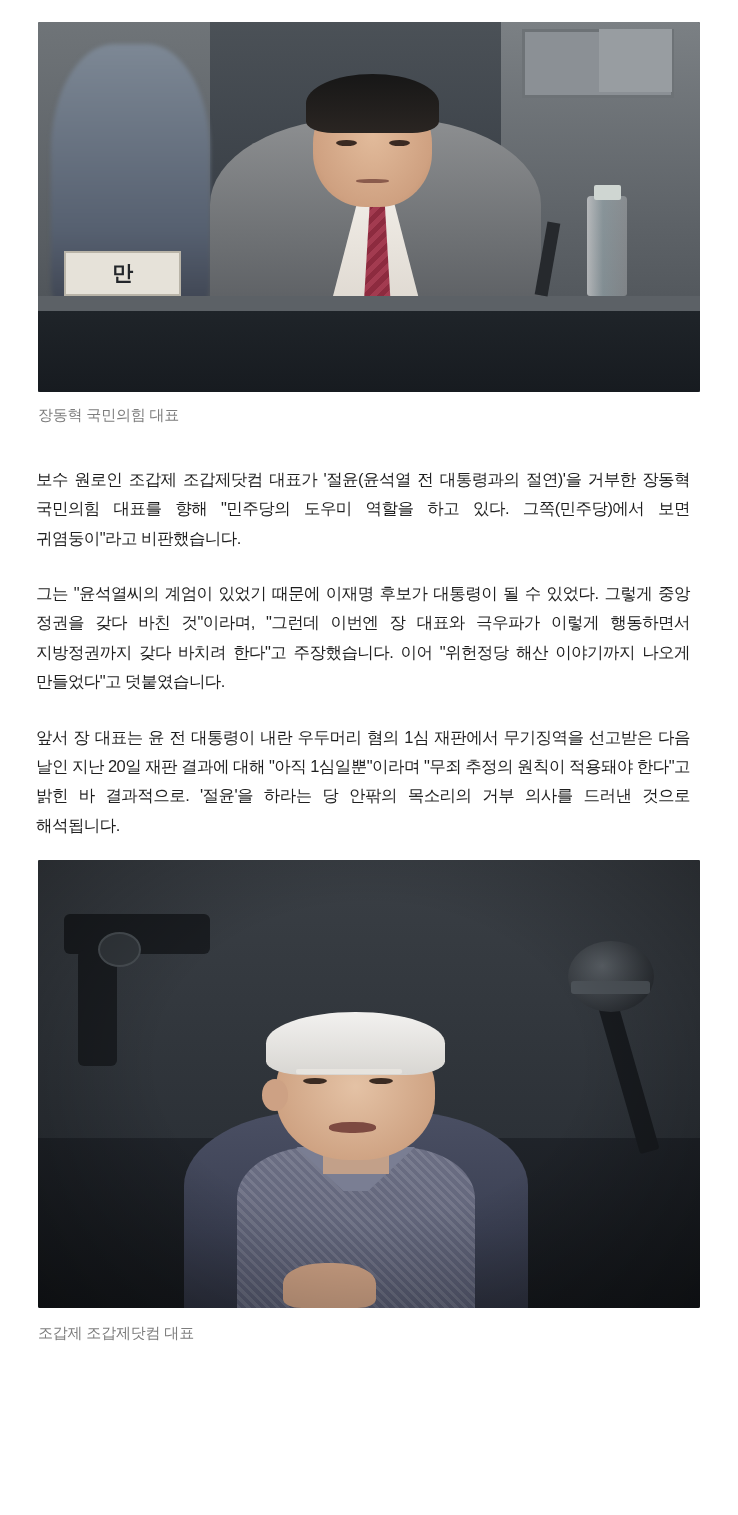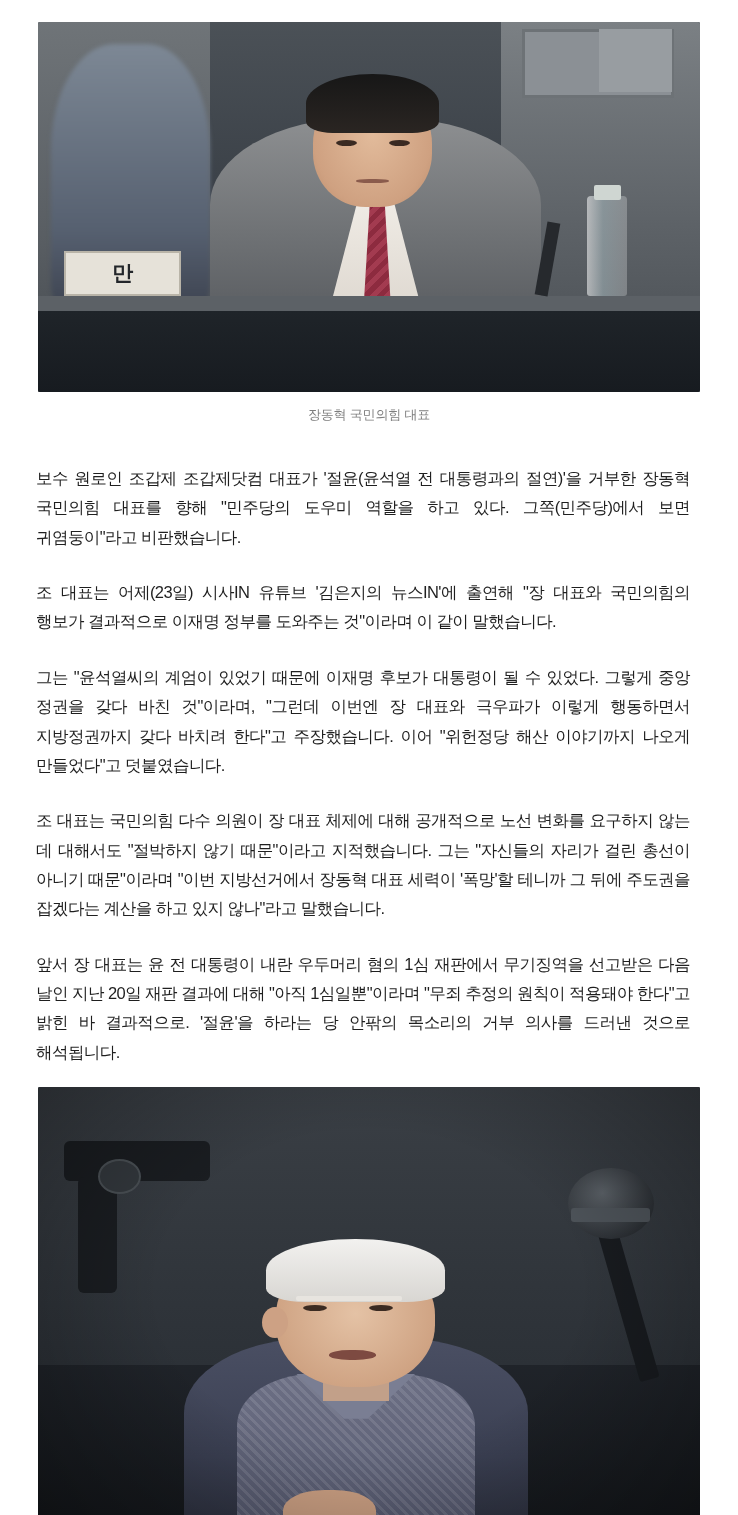--- a/index.html
+++ b/index.html
@@ -35,22 +35,21 @@
     width: 100%;
     display: block;
     position: relative;
     overflow: hidden;
     border-radius: 2px;
     background: #2e3338;
   }
   .photo-1 { height: 370px; }
   .photo-2 { height: 448px; }
   .caption {
-    text-align: center;
-    font-size: 13px;
+    font-size: 15px;
     color: #7d7d7d;
     padding: 14px 0 0 0;
     letter-spacing: -0.2px;
   }
   .caption-bottom {
     padding-top: 16px;
     padding-bottom: 18px;
   }
 
   
@@ -282,23 +281,21 @@
       <div class="p1-deskedge"></div>
       <div class="p1-deskfront"></div>
       <div class="p1-nameplate">만</div>
       <div class="p1-mic"></div>
     </div>
     <figcaption class="caption">장동혁 국민의힘 대표</figcaption>
   </figure>
 
   <div class="article">
     <p>보수 원로인 조갑제 조갑제닷컴 대표가 '절윤(윤석열 전 대통령과의 절연)'을 거부한 장동혁 국민의힘 대표를 향해 "민주당의 도우미 역할을 하고 있다. 그쪽(민주당)에서 보면 귀염둥이"라고 비판했습니다.</p>
-    <p>조 대표는 어제(23일) 시사IN 유튜브 '김은지의 뉴스IN'에 출연해 "장 대표와 국민의힘의 행보가 결과적으로 이재명 정부를 도와주는 것"이라며 이 같이 말했습니다.</p>
     <p>그는 "윤석열씨의 계엄이 있었기 때문에 이재명 후보가 대통령이 될 수 있었다. 그렇게 중앙 정권을 갖다 바친 것"이라며, "그런데 이번엔 장 대표와 극우파가 이렇게 행동하면서 지방정권까지 갖다 바치려 한다"고 주장했습니다. 이어 "위헌정당 해산 이야기까지 나오게 만들었다"고 덧붙였습니다.</p>
-    <p>조 대표는 국민의힘 다수 의원이 장 대표 체제에 대해 공개적으로 노선 변화를 요구하지 않는 데 대해서도 "절박하지 않기 때문"이라고 지적했습니다. 그는 "자신들의 자리가 걸린 총선이 아니기 때문"이라며 "이번 지방선거에서 장동혁 대표 세력이 '폭망'할 테니까 그 뒤에 주도권을 잡겠다는 계산을 하고 있지 않나"라고 말했습니다.</p>
     <p>앞서 장 대표는 윤 전 대통령이 내란 우두머리 혐의 1심 재판에서 무기징역을 선고받은 다음 날인 지난 20일 재판 결과에 대해 "아직 1심일뿐"이라며 "무죄 추정의 원칙이 적용돼야 한다"고 밝힌 바 결과적으로. '절윤'을 하라는 당 안팎의 목소리의 거부 의사를 드러낸 것으로 해석됩니다.</p>
   </div>
 
   <figure class="figure figure-bottom">
     <div class="photo photo-2">
       <div class="p2-bg"></div>
       <div class="p2-wall"></div>
       <div class="p2-armL"></div>
       <div class="p2-armL2"></div>
       <div class="p2-knob"></div>

